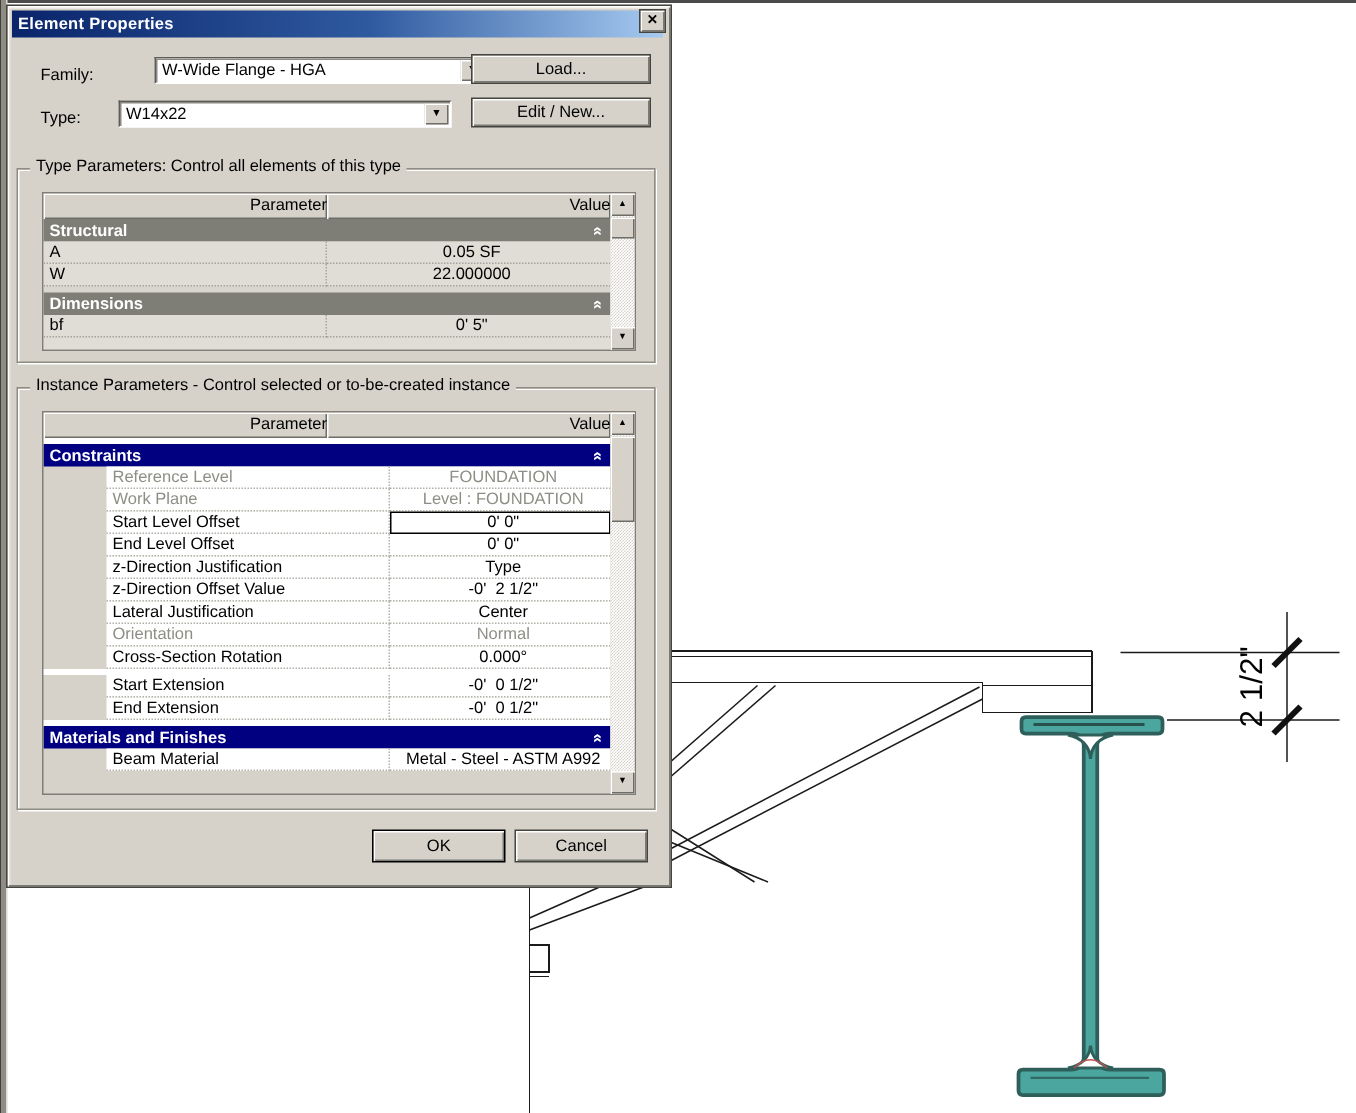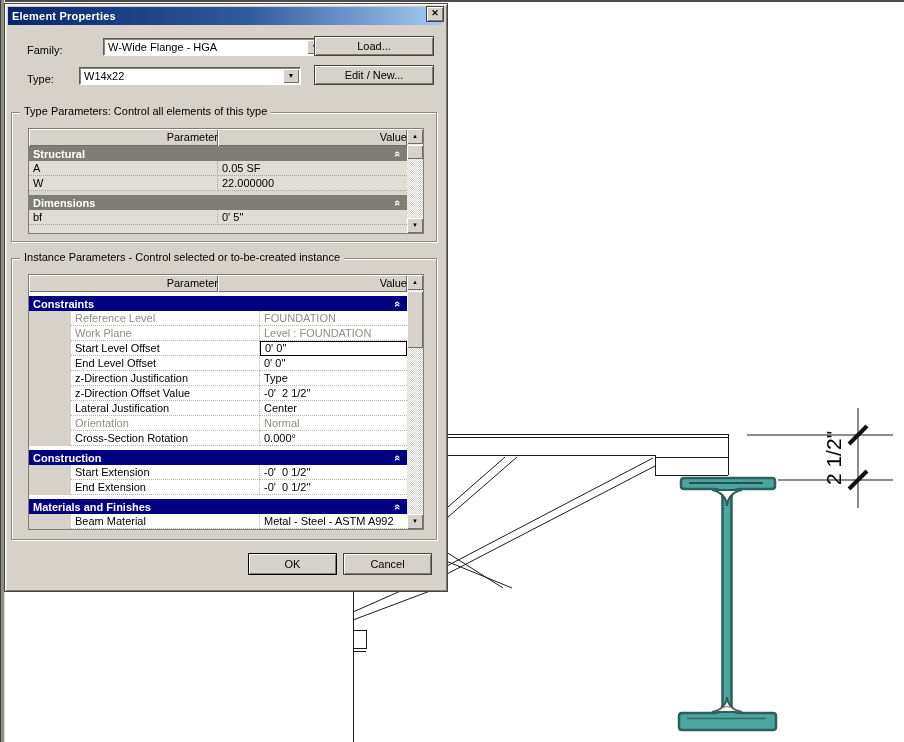--- a/index.html
+++ b/index.html
@@ -43,21 +43,21 @@
   .thead{position:absolute;left:0;top:0;right:16px;height:17px;display:flex;}
   .hcell{background:#d6d2ca;box-shadow:inset 1px 1px 0 #fff,inset -1px -1px 0 #6e6e68;
          font-size:11px;text-align:right;line-height:16px;box-sizing:border-box;}
   .rows{position:absolute;left:0;top:17px;right:16px;bottom:0;overflow:hidden;}
   .prow{display:flex;height:15px;box-sizing:border-box;font-size:11px;line-height:14px;}
   .prow.gap{height:4px;}
   .type .prow.gap{background:#d9d6cf;}
   .inst .prow.gap{background:#ffffff;}
   .pcell{box-sizing:border-box;overflow:hidden;white-space:pre;padding-left:4px;}
   .pcell.param{width:189px;}
-  .pcell.val{flex:1;position:relative;}
+  .pcell.val{flex:1;position:relative;text-align:center;}
   .type .prow.row{background:#e0ddd6;}
   .type .pcell{border-bottom:1px dotted #a7a49b;}
   .type .pcell.param{border-right:1px dotted #a7a49b;}
   .inst .prow.row{background:#ffffff;margin-left:42px;}
   .inst .pcell{border-bottom:1px dotted #b3b0a8;}
   .inst .pcell.param{border-right:1px dotted #b3b0a8;}
   .prow.ro .pcell{color:#8e8e86;}
   .pcell.val.editing{background:#fff;border:1px solid #000;line-height:12px;color:#000;}
   .prow.section{color:#fff;font-weight:bold;align-items:center;justify-content:space-between;
                 padding:0 6px 0 4px;}
@@ -241,24 +241,20 @@
           </div>
           <div class="prow row ro">
             <div class="pcell param">Orientation</div>
             <div class="pcell val">Normal</div>
           </div>
           <div class="prow row">
             <div class="pcell param">Cross-Section Rotation</div>
             <div class="pcell val">0.000°</div>
           </div>
           <div class="prow gap"></div>
-          <div class="prow section">
-            <span class="slabel">Construction</span>
-            <span class="chev">«</span>
-          </div>
           <div class="prow row">
             <div class="pcell param">Start Extension</div>
             <div class="pcell val">-0'  0 1/2"</div>
           </div>
           <div class="prow row">
             <div class="pcell param">End Extension</div>
             <div class="pcell val">-0'  0 1/2"</div>
           </div>
           <div class="prow gap"></div>
           <div class="prow section">

